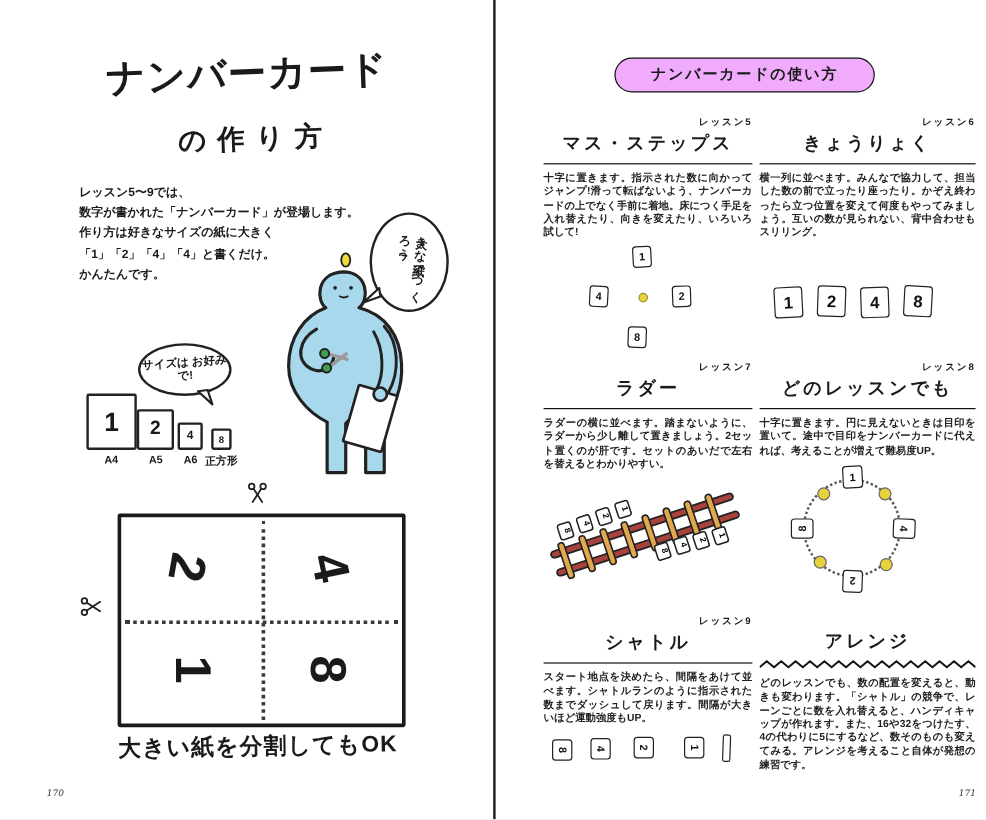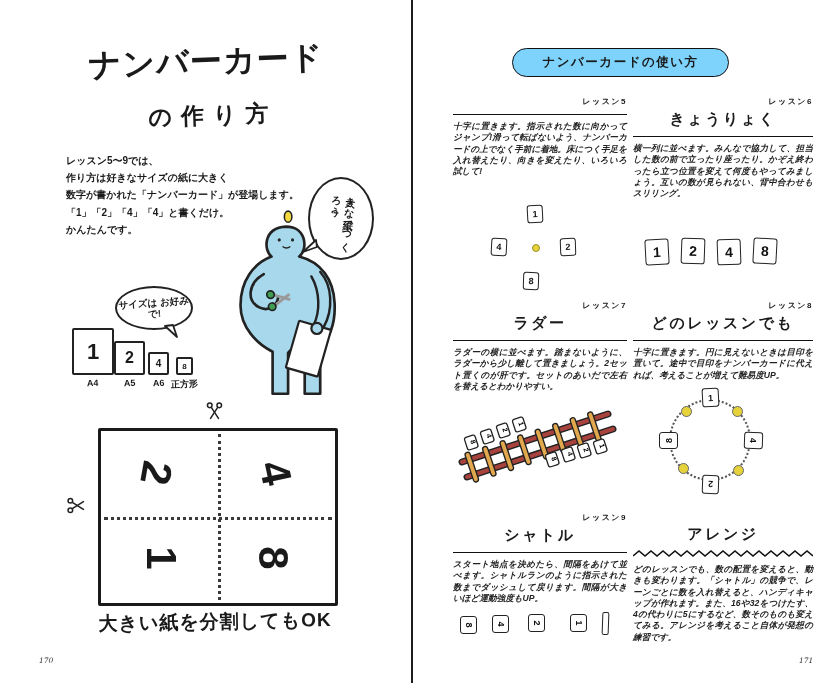--- a/index.html
+++ b/index.html
@@ -29,47 +29,47 @@
   .cutline-h{position:absolute;top:50%;left:3px;right:3px;height:0;border-top:3px dotted #3a3a3a;}
   .bp-num{position:absolute;width:60px;height:60px;display:flex;align-items:center;justify-content:center;
           font-size:42px;font-weight:bold;}
   .caption{position:absolute;left:88px;top:609px;width:254px;text-align:center;font-size:19px;
            font-weight:bold;letter-spacing:1px;transform:rotate(-1deg);}
   .pagenum{position:absolute;font-family:"DejaVu Serif",serif;font-style:italic;font-size:7.5px;color:#333;margin-left:12px;}
   .spine{position:absolute;left:411px;top:0;width:2px;height:683px;background:#1c1c1c;}
   
   .usage-header{position:absolute;left:512px;top:48px;width:215px;height:27px;border:1.7px solid #111;
                 border-radius:15px;display:flex;align-items:center;justify-content:center;
-                font-size:12.5px;font-weight:bold;letter-spacing:1.5px;background:#7dd3fc;}
+                font-size:12.5px;font-weight:bold;letter-spacing:1.5px;background:#f0abfc;}
   .sec{position:absolute;}
   .tag{text-align:right;font-size:8px;font-weight:bold;letter-spacing:1.5px;}
   .ltitle{text-align:center;font-size:15px;font-weight:bold;letter-spacing:2.5px;margin-top:3px;}
   .rule{border-top:1.8px solid #111;margin-top:7px;}
-  .lbody{margin-top:6px;font-size:8.6px;line-height:11.3px;font-weight:600;text-align:justify;color:#222;font-style:italic;}
+  .lbody{margin-top:6px;font-size:8.6px;line-height:11.3px;font-weight:600;text-align:justify;color:#222;}
   .ncard{position:absolute;display:flex;align-items:center;justify-content:center;background:#fff;
          border:1.5px solid #222;border-radius:3px;font-weight:bold;color:#111;}
   .cdot{position:absolute;width:6px;height:6px;border-radius:50%;background:#e6d33c;border:1px solid #9a8f2c;}
   .circ-ring{position:absolute;left:11px;top:11px;right:11px;bottom:11px;border:2px dotted #555;border-radius:50%;}
   .ydot{position:absolute;width:9px;height:9px;border-radius:50%;background:#e6d33c;border:1.5px solid #666;}
   .startbar{position:absolute;width:5px;height:21px;border:1.6px solid #222;border-radius:2px;background:#fff;transform:rotate(2deg);}
   .rot90{transform:rotate(90deg);}
   svg text{font-family:"Liberation Sans",sans-serif;}
 </style>
 </head>
 <body>
 
 <div class="spread">
 
   <div class="title1">ナンバーカード</div>
   <div class="title2">の作り方</div>
 
   <div class="intro">
     <div>レッスン5〜9では、</div>
+    <div>数字が書かれた「ナンバーカード」が登場します。</div>
     <div>作り方は好きなサイズの紙に大きく</div>
-    <div>数字が書かれた「ナンバーカード」が登場します。</div>
     <div>「1」「2」「4」「4」と書くだけ。</div>
     <div>かんたんです。</div>
   </div>
 
   <div class="bubble-v">
     <span class="vtxt">大きな紙でつくろう!</span>
     <svg class="tailL" width="18" height="16" viewBox="0 0 18 16">
       <path d="M15,2 L2,14 L16,9 Z" fill="#fff" stroke="#222" stroke-width="1.8" stroke-linejoin="round"></path>
     </svg>
   </div>
@@ -156,20 +156,21 @@
 
   <div class="caption">大きい紙を分割してもOK</div>
   <div class="pagenum" style="left:27px;top:656px;">170</div>
 
   <div class="spine"></div>
 
   <div class="usage-header">ナンバーカードの使い方</div>
 
   <div class="sec" style="left:453px;top:96px;width:174px;">
     <div class="tag">レッスン5</div>
+    <div class="ltitle">マス・ステップス</div>
     <div class="rule"></div>
     <div class="lbody">十字に置きます。指示された数に向かってジャンプ!滑って転ばないよう、ナンバーカードの上でなく手前に着地。床につく手足を入れ替えたり、向きを変えたり、いろいろ試して!</div>
   </div>
 
   <div class="abs" style="left:480px;top:205px;width:112px;height:84px;">
     <div class="ncard" style="left:47px;top:0;width:14px;height:16px;font-size:9px;transform:rotate(-3deg);">1</div>
     <div class="ncard" style="left:11px;top:33px;width:14px;height:16px;font-size:9px;transform:rotate(3deg);">4</div>
     <div class="cdot" style="left:52px;top:39px;"></div>
     <div class="ncard" style="left:80px;top:33px;width:14px;height:16px;font-size:9px;transform:rotate(-2deg);">2</div>
     <div class="ncard" style="left:43px;top:67px;width:14px;height:16px;font-size:9px;transform:rotate(2deg);">8</div>

